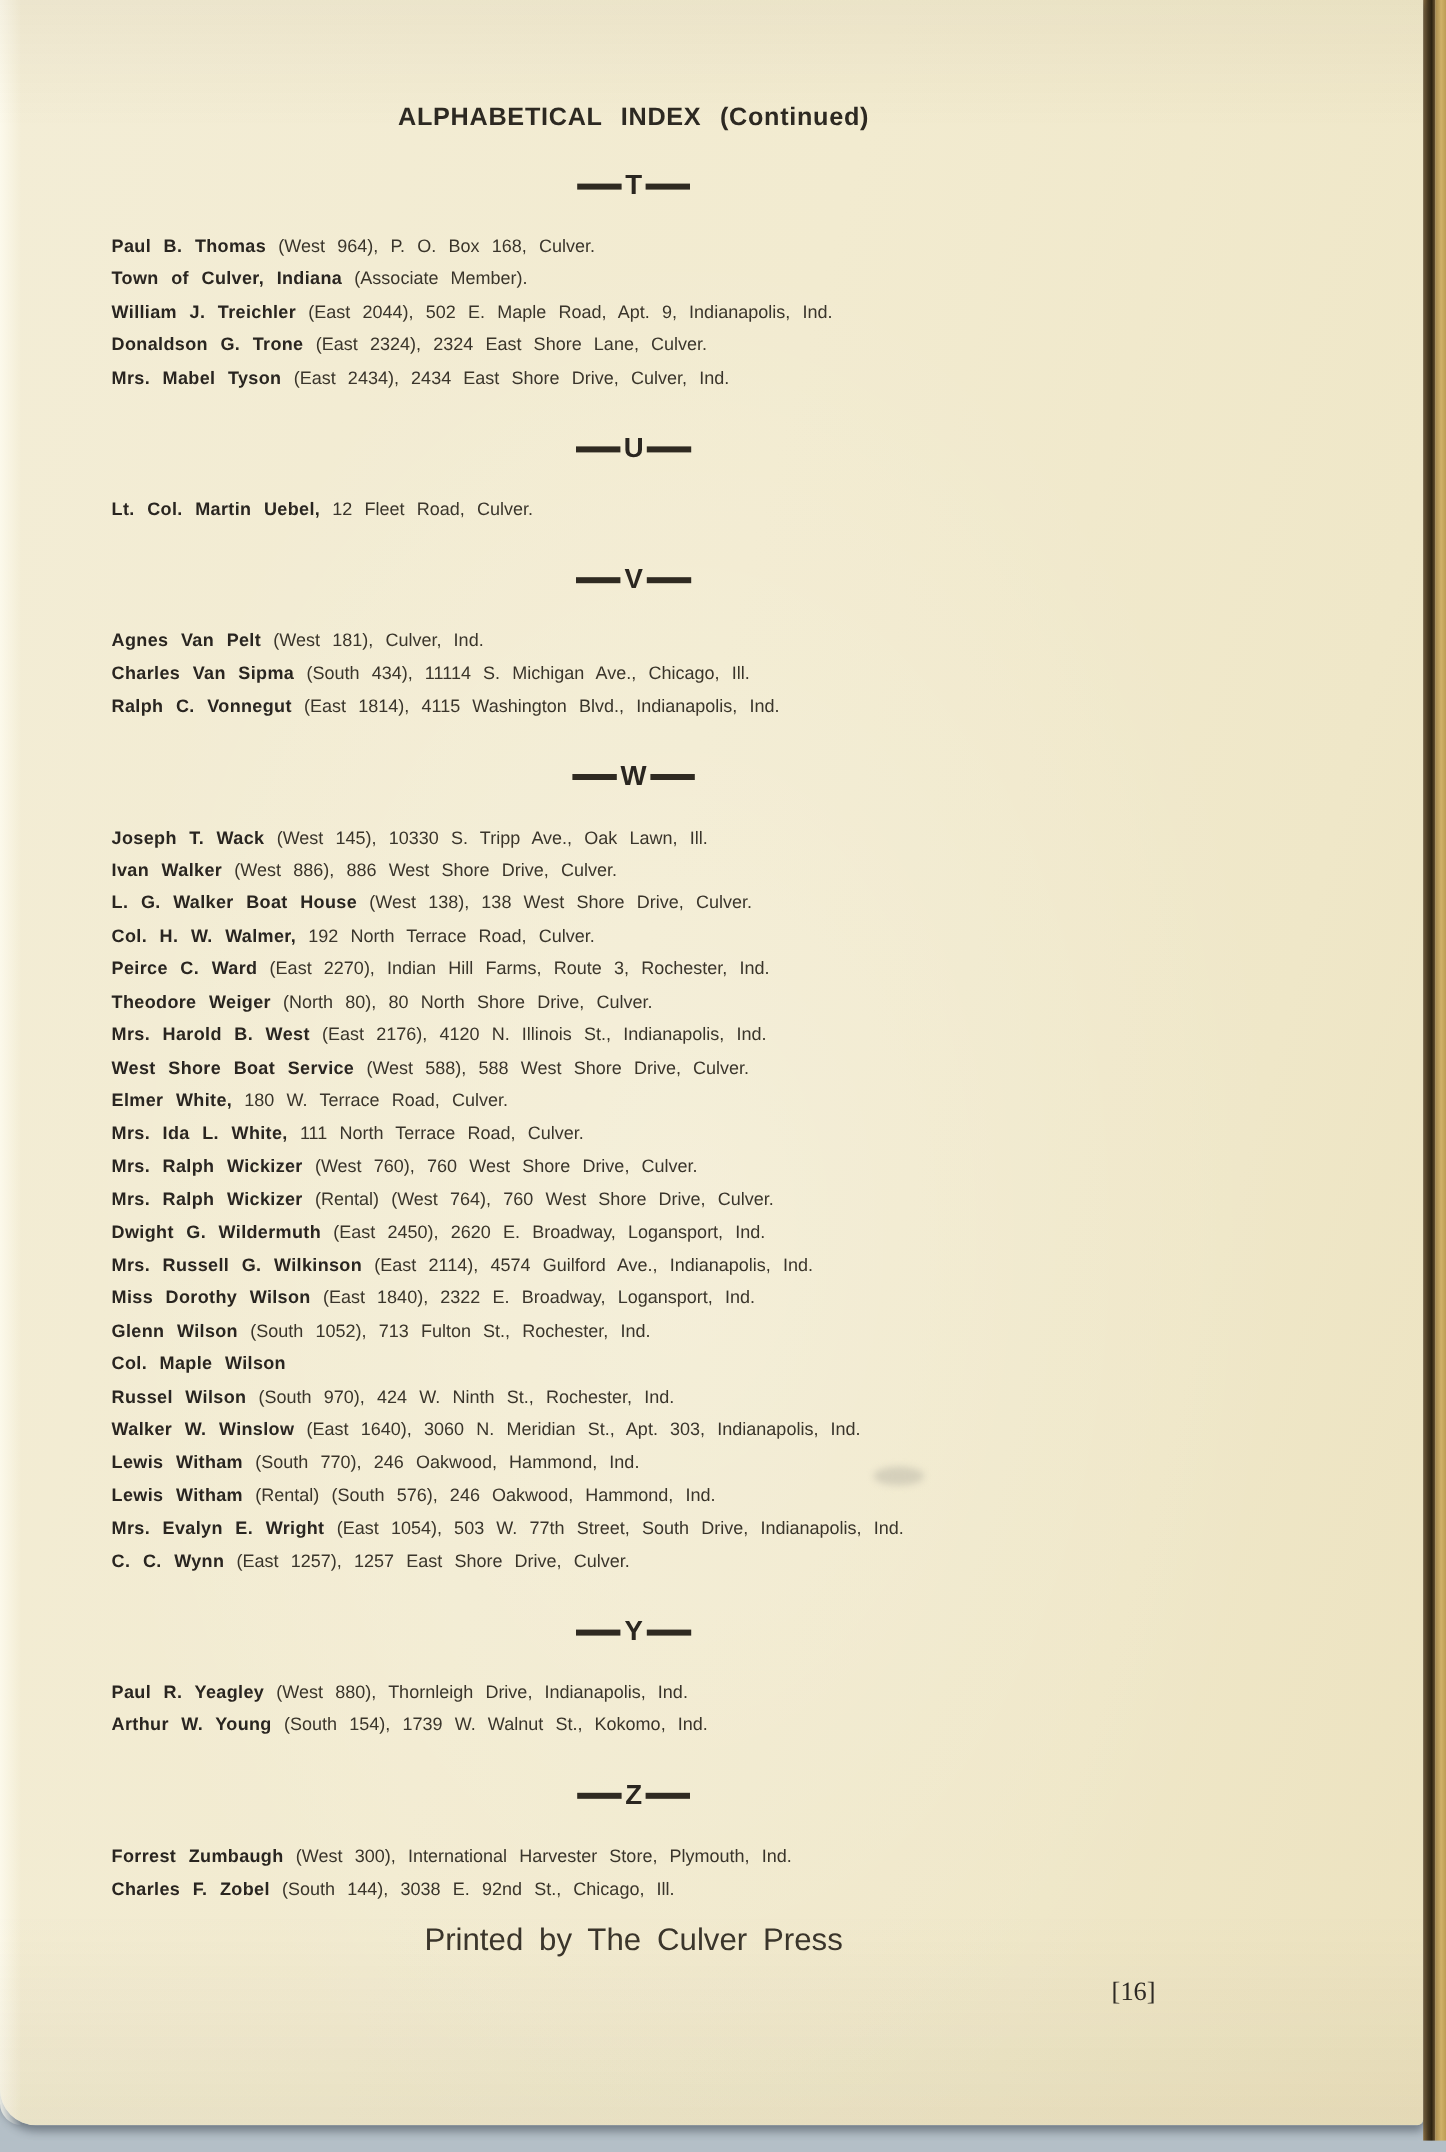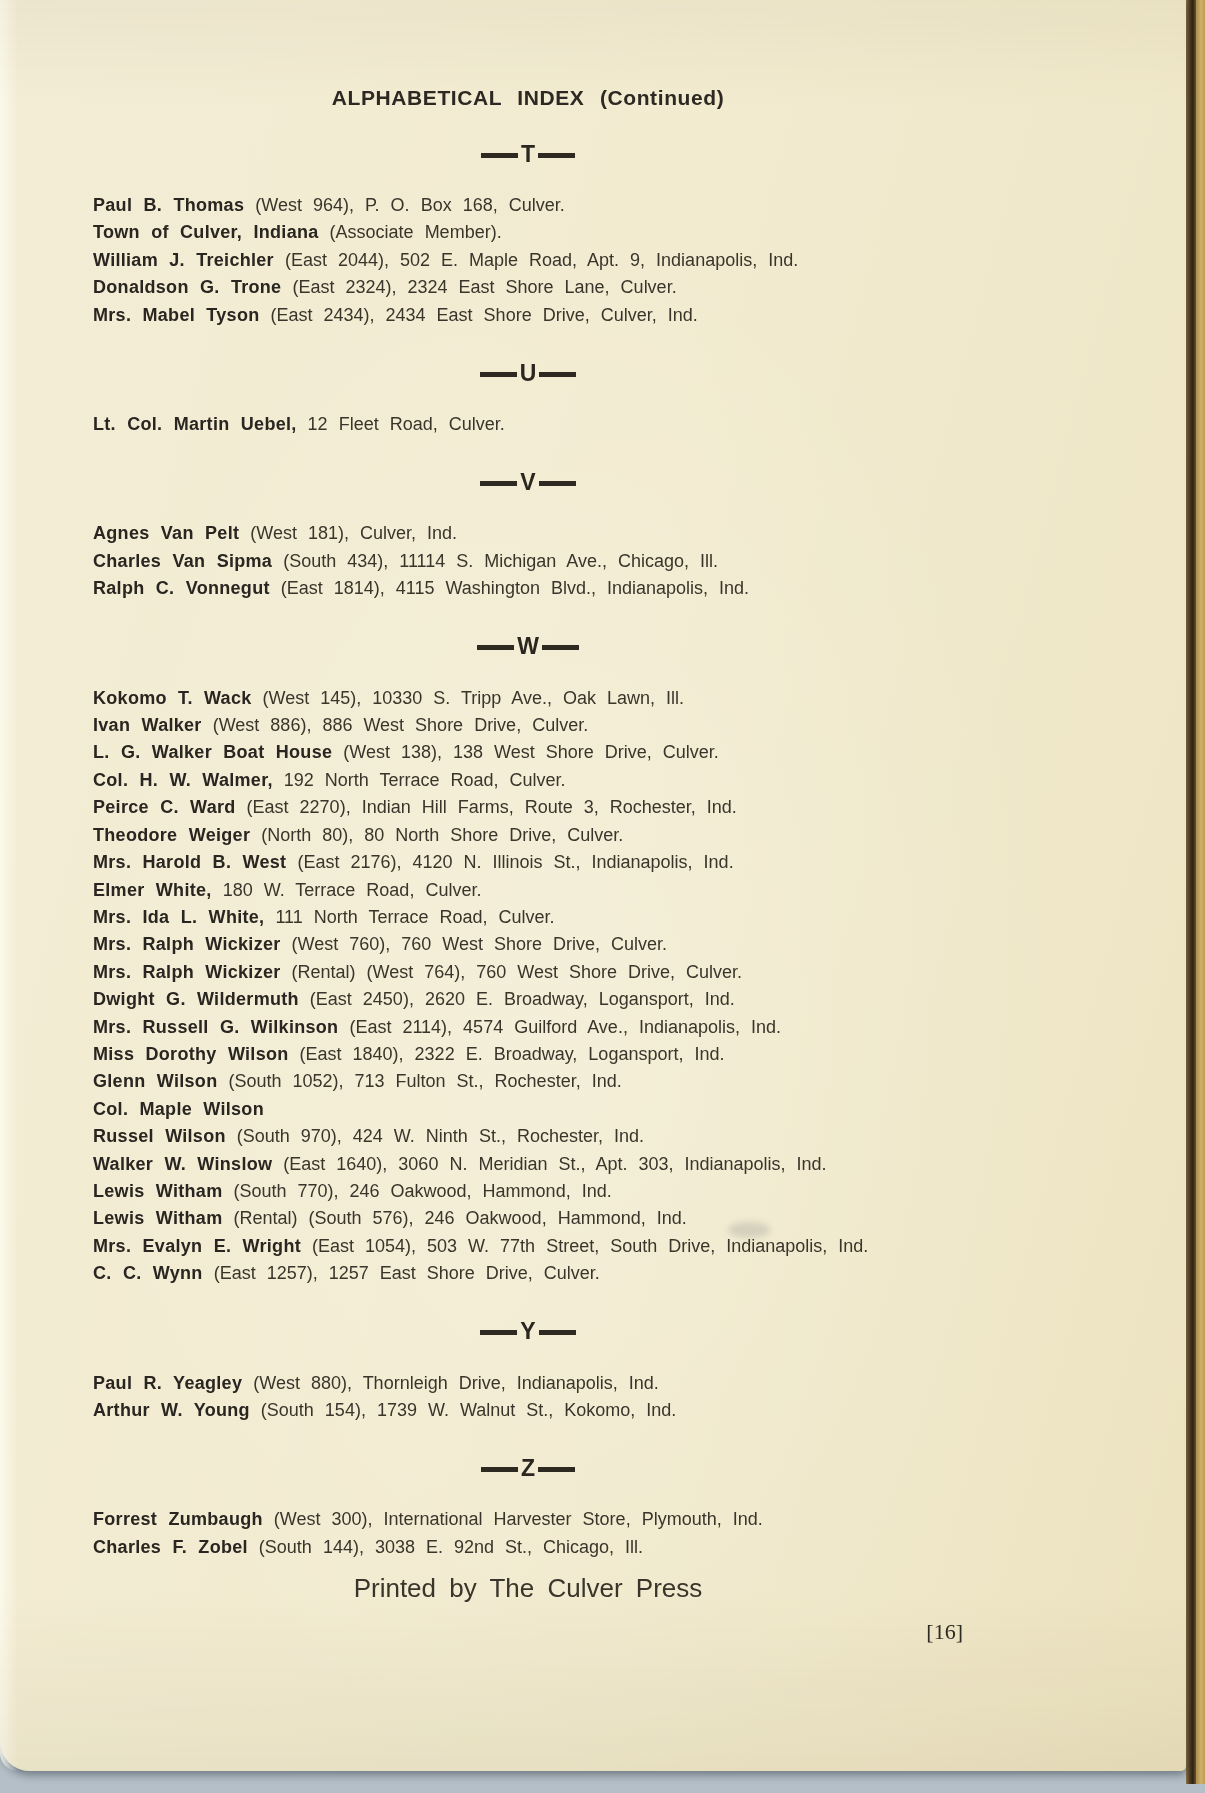--- a/index.html
+++ b/index.html
@@ -40,21 +40,21 @@
   .column{width:870px;}
 
   .title{margin-top:86px;text-align:center;width:870px;
     font-size:21px;font-weight:700;letter-spacing:0.6px;word-spacing:9px;color:#2d2922;}
 
   .section-heading{width:870px;display:flex;align-items:center;justify-content:center;
     margin-top:30px;margin-bottom:22px;height:30px;}
   .section-heading .dash{width:37px;height:5px;background:#2f2a21;margin:0 3px;}
   .section-letter{font-size:23px;line-height:1;font-weight:700;color:#2a2620;transform:translateY(-1px);}
 
-  .entry{font-size:18px;line-height:27.4px;white-space:nowrap;word-spacing:6px;color:#3a352b;}
+  .entry{font-size:15px;line-height:27.4px;white-space:nowrap;word-spacing:6px;color:#3a352b;}
   .entry-name{font-weight:700;color:#292520;letter-spacing:0.3px;}
 
   .printer{margin-top:12px;width:870px;text-align:center;font-size:26px;word-spacing:6px;color:#3a352b;}
   .pagenum{margin-top:15px;width:870px;text-align:right;
     font-family:"Liberation Serif",serif;font-size:22px;color:#2e2a24;}
 </style>
 </head>
 <body>
 
 <div class="scan">
@@ -101,27 +101,28 @@
               <div class="entry"><span class="entry-name">Ralph C. Vonnegut</span><span class="entry-rest"> (East 1814), 4115 Washington Blvd., Indianapolis, Ind.</span></div>
             </div>
           </div>
           <div class="index-section">
             <div class="section-heading">
               <span class="dash"></span>
               <span class="section-letter">W</span>
               <span class="dash"></span>
             </div>
             <div class="entries">
-              <div class="entry"><span class="entry-name">Kokomo T. Wack</span><span class="entry-rest"> (West 145), 10330 S. Tripp Ave., Oak Lawn, Ill.</span></div>
+              <div class="entry"><span class="entry-name">Joseph T. Wack</span><span class="entry-rest"> (West 145), 10330 S. Tripp Ave., Oak Lawn, Ill.</span></div>
               <div class="entry"><span class="entry-name">Ivan Walker</span><span class="entry-rest"> (West 886), 886 West Shore Drive, Culver.</span></div>
               <div class="entry"><span class="entry-name">L. G. Walker Boat House</span><span class="entry-rest"> (West 138), 138 West Shore Drive, Culver.</span></div>
               <div class="entry"><span class="entry-name">Col. H. W. Walmer,</span><span class="entry-rest"> 192 North Terrace Road, Culver.</span></div>
               <div class="entry"><span class="entry-name">Peirce C. Ward</span><span class="entry-rest"> (East 2270), Indian Hill Farms, Route 3, Rochester, Ind.</span></div>
               <div class="entry"><span class="entry-name">Theodore Weiger</span><span class="entry-rest"> (North 80), 80 North Shore Drive, Culver.</span></div>
               <div class="entry"><span class="entry-name">Mrs. Harold B. West</span><span class="entry-rest"> (East 2176), 4120 N. Illinois St., Indianapolis, Ind.</span></div>
+              <div class="entry"><span class="entry-name">West Shore Boat Service</span><span class="entry-rest"> (West 588), 588 West Shore Drive, Culver.</span></div>
               <div class="entry"><span class="entry-name">Elmer White,</span><span class="entry-rest"> 180 W. Terrace Road, Culver.</span></div>
               <div class="entry"><span class="entry-name">Mrs. Ida L. White,</span><span class="entry-rest"> 111 North Terrace Road, Culver.</span></div>
               <div class="entry"><span class="entry-name">Mrs. Ralph Wickizer</span><span class="entry-rest"> (West 760), 760 West Shore Drive, Culver.</span></div>
               <div class="entry"><span class="entry-name">Mrs. Ralph Wickizer</span><span class="entry-rest"> (Rental) (West 764), 760 West Shore Drive, Culver.</span></div>
               <div class="entry"><span class="entry-name">Dwight G. Wildermuth</span><span class="entry-rest"> (East 2450), 2620 E. Broadway, Logansport, Ind.</span></div>
               <div class="entry"><span class="entry-name">Mrs. Russell G. Wilkinson</span><span class="entry-rest"> (East 2114), 4574 Guilford Ave., Indianapolis, Ind.</span></div>
               <div class="entry"><span class="entry-name">Miss Dorothy Wilson</span><span class="entry-rest"> (East 1840), 2322 E. Broadway, Logansport, Ind.</span></div>
               <div class="entry"><span class="entry-name">Glenn Wilson</span><span class="entry-rest"> (South 1052), 713 Fulton St., Rochester, Ind.</span></div>
               <div class="entry"><span class="entry-name">Col. Maple Wilson</span><span class="entry-rest"></span></div>
               <div class="entry"><span class="entry-name">Russel Wilson</span><span class="entry-rest"> (South 970), 424 W. Ninth St., Rochester, Ind.</span></div>

